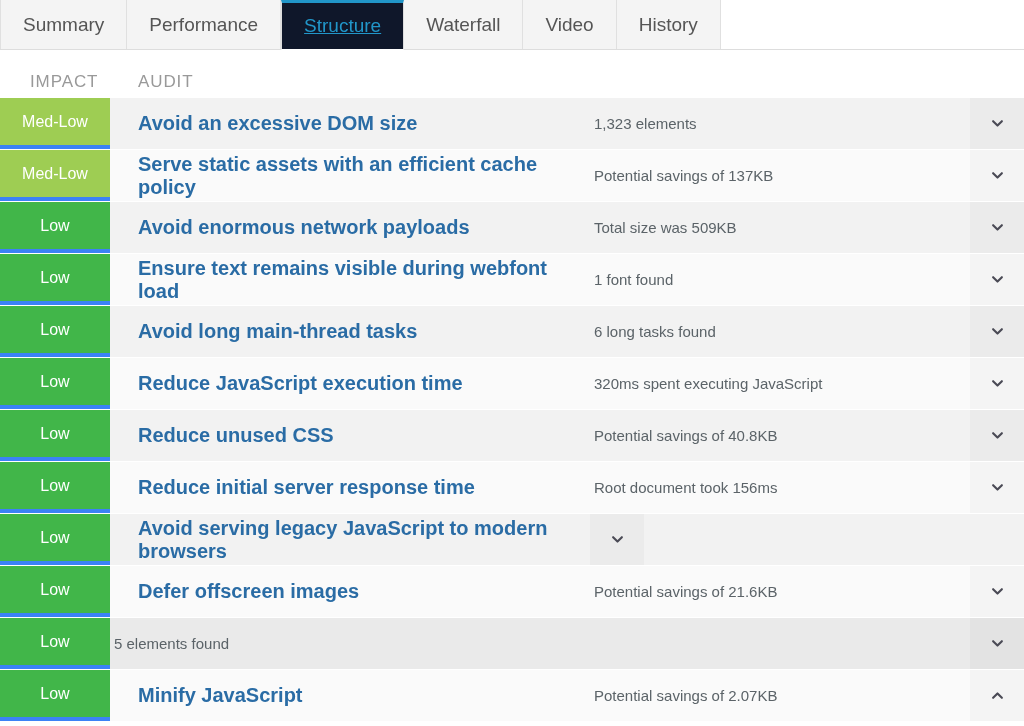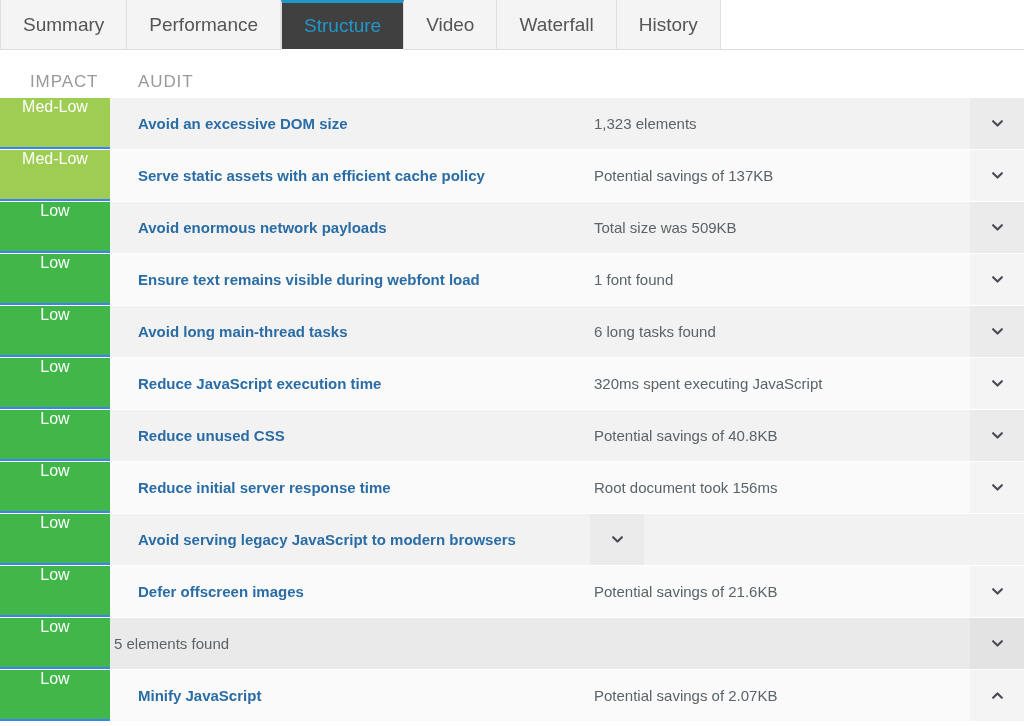--- a/index.html
+++ b/index.html
@@ -40,28 +40,29 @@
     font-size: 19px;
     color: #555555;
     box-sizing: border-box;
     cursor: pointer;
     user-select: none;
   }
   .tab:first-child {
     border-left: 1px solid #e0e0e0;
   }
   .tab.active {
-    background: #404040;
+    background: #0f172a;
     color: #2196c9;
     border-top: 3px solid #2196c9;
     border-left: 1px solid #dddddd;
     border-right: 1px solid #dddddd;
     border-bottom: 1px solid #ffffff;
     margin-bottom: -1px;
     z-index: 3;
+    text-decoration: underline;
   }
 
   
   .colheads {
     display: flex;
     align-items: flex-end;
     height: 48px;
     padding-bottom: 6px;
     box-sizing: border-box;
   }
@@ -95,39 +96,39 @@
     background: #f2f2f2;
   }
   .audit-row.hover {
     background: #eaeaea;
   }
 
   .impact-cell {
     width: 110px;
     flex: 0 0 110px;
     display: flex;
-    align-items: flex-start;
+    align-items: center;
     justify-content: center;
     color: #ffffff;
     font-size: 16px;
     box-sizing: border-box;
-    border-bottom: 2px solid #3b82f6;
+    border-bottom: 4px solid #3b82f6;
   }
   .impact-cell.med-low { background: #9ecd53; }
   .impact-cell.low     { background: #41b649; }
 
   .audit-cell {
     flex: 0 0 480px;
     display: flex;
     align-items: center;
     padding-left: 28px;
     box-sizing: border-box;
   }
   .audit-link {
-    font-size: 15px;
+    font-size: 20px;
     font-weight: bold;
     color: #2a6ca5;
     text-decoration: none;
     cursor: pointer;
   }
 
   .value-cell {
     flex: 1 1 auto;
     display: flex;
     align-items: center;
@@ -161,24 +162,24 @@
       <div class="tab">
         <span>Summary</span>
       </div>
       <div class="tab">
         <span>Performance</span>
       </div>
       <div class="tab active">
         <span>Structure</span>
       </div>
       <div class="tab">
+        <span>Waterfall</span>
+      </div>
+      <div class="tab">
         <span>Video</span>
-      </div>
-      <div class="tab">
-        <span>Waterfall</span>
       </div>
       <div class="tab">
         <span>History</span>
       </div>
     </div>
 </div>
 
 <div class="colheads">
   <div class="ch-impact">
     <span class="colhead-label">IMPACT</span>

